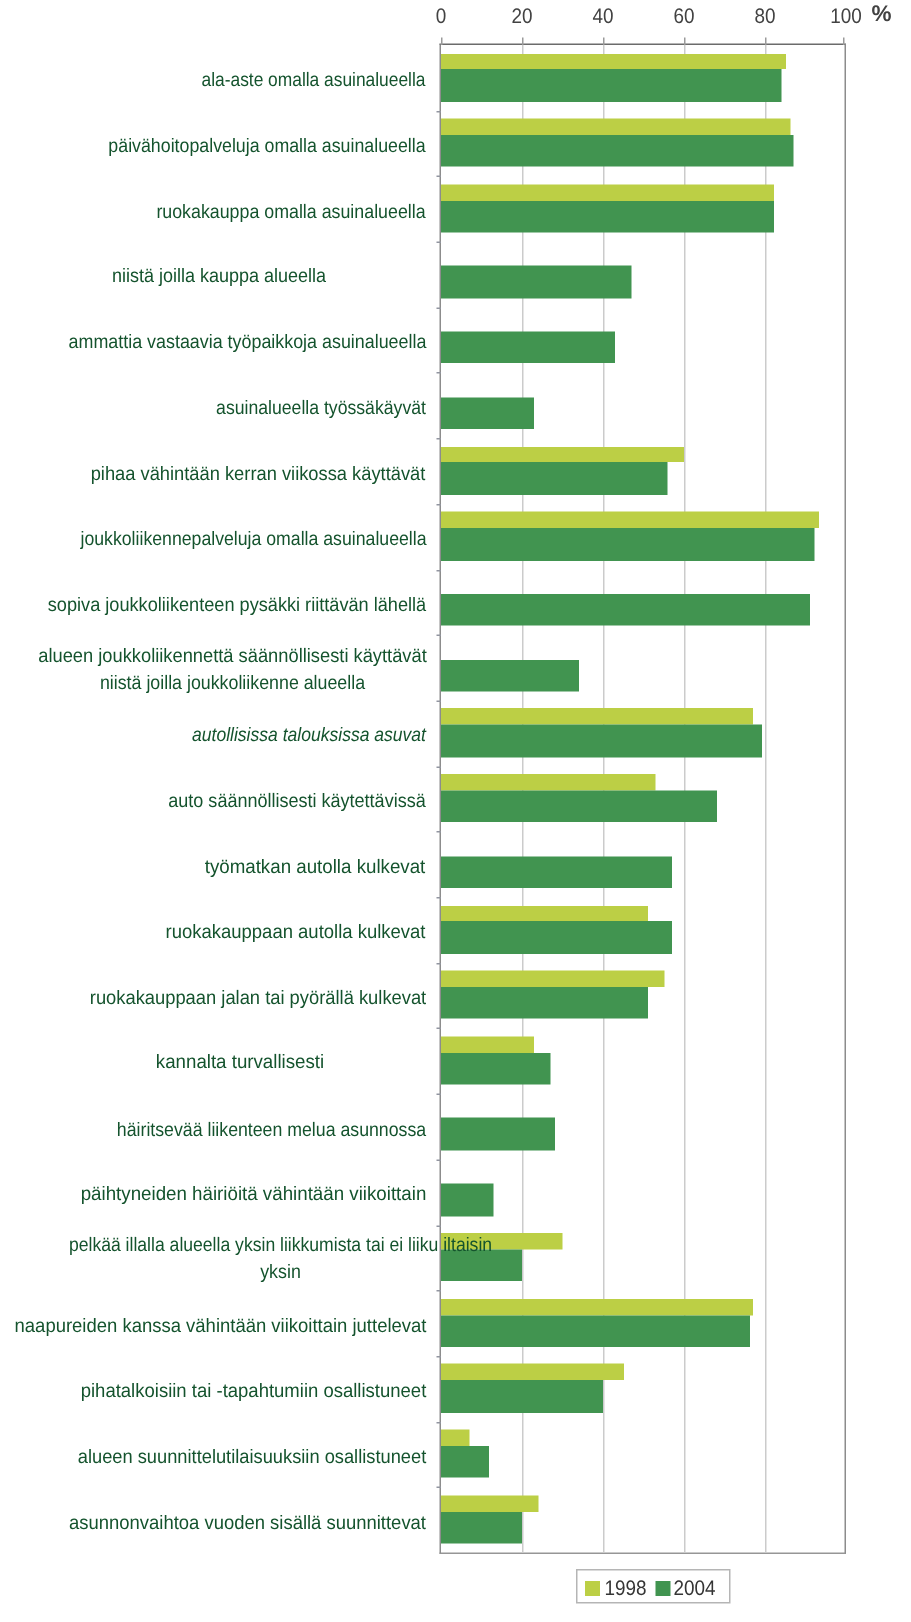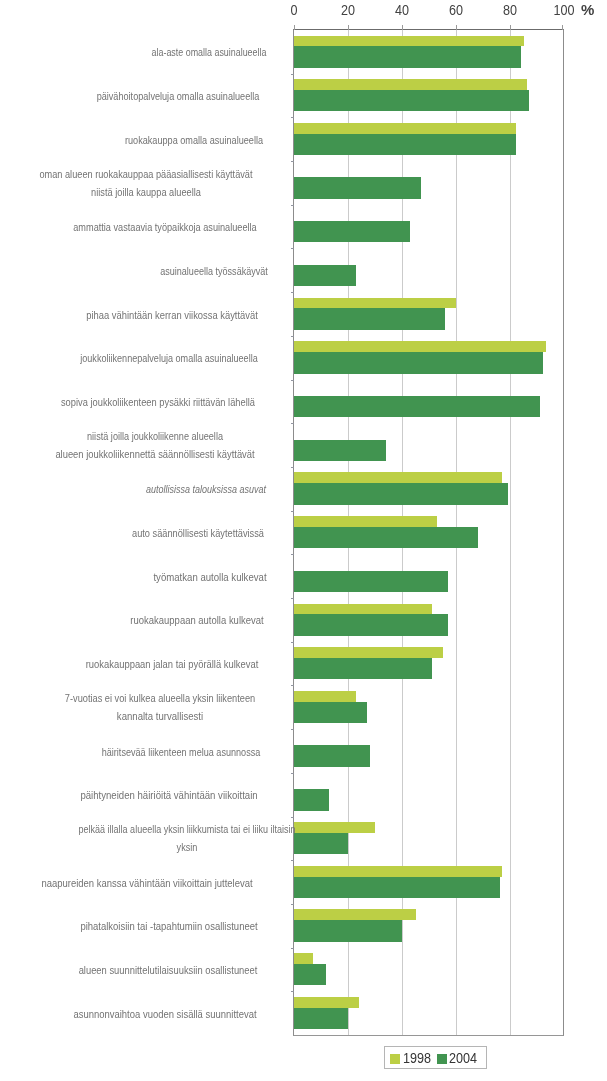--- a/index.html
+++ b/index.html
@@ -26,22 +26,22 @@
   .xtick{position:absolute;top:-5px;width:1px;height:5px;background:#9a9a9a;}
 
   
   .bar{position:absolute;left:0;}
   .bar.y98{background:#bccf45;}
   .bar.y04{background:#419450;}
 
   
   .catlabel{position:absolute;left:0;width:284px;
             display:flex;align-items:center;justify-content:flex-end;}
-  .catlabel .lbl{display:block;font-size:10px;line-height:18px;
-            color:#737373;position:relative;}
+  .catlabel .lbl{display:block;font-size:13px;line-height:18px;
+            color:#14532d;position:relative;}
   .lbl-row{display:block;height:18px;position:relative;}
   .lbl-line{display:inline-block;white-space:nowrap;position:absolute;
             left:50%;top:0;}
 
   
   #legend{position:absolute;left:384px;top:1046px;width:103px;height:23px;
           box-sizing:border-box;border:1px solid #b5b5b5;background:#fff;}
   .legitem{position:absolute;top:0;height:21px;}
   .swatch{position:absolute;top:7px;width:10px;height:10px;}
   .legtext{position:absolute;top:3px;font-size:14px;line-height:16px;
@@ -158,23 +158,20 @@
       <div class="catlabel" style="top: 117.391px; height: 43.6957px;">
         <span class="lbl" style="top: 1.6px; width: 179.5px;">
           <span class="lbl-row">
             <span class="lbl-line" style="transform: translateX(-50%) scaleX(0.91305); transform-origin: 50% 50%;">ruokakauppa omalla asuinalueella</span>
           </span>
         </span>
       </div>
       <div class="catlabel" style="top: 161.087px; height: 43.6957px;">
         <span class="lbl" style="top: 0.8px; width: 277px;">
           <span class="lbl-row">
-            <span class="lbl-line" style="transform: translateX(-50%) scaleX(0.919121); transform-origin: 50% 50%;">oman alueen ruokakauppaa pääasiallisesti käyttävät</span>
-          </span>
-          <span class="lbl-row">
             <span class="lbl-line" style="transform: translateX(-50%) scaleX(0.923245); transform-origin: 50% 50%;">niistä joilla kauppa alueella</span>
           </span>
         </span>
       </div>
       <div class="catlabel" style="top: 204.783px; height: 43.6957px;">
         <span class="lbl" style="top: 1.6px; width: 238.5px;">
           <span class="lbl-row">
             <span class="lbl-line" style="transform: translateX(-50%) scaleX(0.916757); transform-origin: 50% 50%;">ammattia vastaavia työpaikkoja asuinalueella</span>
           </span>
         </span>
@@ -203,24 +200,24 @@
       <div class="catlabel" style="top: 379.565px; height: 43.6957px;">
         <span class="lbl" style="top: 1.6px; width: 252.3px;">
           <span class="lbl-row">
             <span class="lbl-line" style="transform: translateX(-50%) scaleX(0.93105); transform-origin: 50% 50%;">sopiva joukkoliikenteen pysäkki riittävän lähellä</span>
           </span>
         </span>
       </div>
       <div class="catlabel" style="top: 423.261px; height: 43.6957px;">
         <span class="lbl" style="top: 0.8px; width: 259px;">
           <span class="lbl-row">
+            <span class="lbl-line" style="transform: translateX(-50%) scaleX(0.938193); transform-origin: 50% 50%;">alueen joukkoliikennettä säännöllisesti käyttävät</span>
+          </span>
+          <span class="lbl-row">
             <span class="lbl-line" style="transform: translateX(-50%) scaleX(0.912811); transform-origin: 50% 50%;">niistä joilla joukkoliikenne alueella</span>
-          </span>
-          <span class="lbl-row">
-            <span class="lbl-line" style="transform: translateX(-50%) scaleX(0.938193); transform-origin: 50% 50%;">alueen joukkoliikennettä säännöllisesti käyttävät</span>
           </span>
         </span>
       </div>
       <div class="catlabel" style="top: 466.957px; height: 43.6957px;">
         <span class="lbl" style="top: 1.6px; width: 156px; font-style: italic;">
           <span class="lbl-row">
             <span class="lbl-line" style="transform: translateX(-50%) scaleX(0.89954); transform-origin: 50% 50%;">autollisissa talouksissa asuvat</span>
           </span>
         </span>
       </div>
@@ -247,23 +244,20 @@
       </div>
       <div class="catlabel" style="top: 641.739px; height: 43.6957px;">
         <span class="lbl" style="top: 1.6px; width: 224.3px;">
           <span class="lbl-row">
             <span class="lbl-line" style="transform: translateX(-50%) scaleX(0.940461); transform-origin: 50% 50%;">ruokakauppaan jalan tai pyörällä kulkevat</span>
           </span>
         </span>
       </div>
       <div class="catlabel" style="top: 685.435px; height: 43.6957px;">
         <span class="lbl" style="top: 0.8px; width: 247.5px;">
-          <span class="lbl-row">
-            <span class="lbl-line" style="transform: translateX(-50%) scaleX(0.923185); transform-origin: 50% 50%;">7-vuotias ei voi kulkea alueella yksin liikenteen</span>
-          </span>
           <span class="lbl-row">
             <span class="lbl-line" style="transform: translateX(-50%) scaleX(0.958462); transform-origin: 50% 50%;">kannalta turvallisesti</span>
           </span>
         </span>
       </div>
       <div class="catlabel" style="top: 729.13px; height: 43.6957px;">
         <span class="lbl" style="top: 1.6px; width: 206.2px;">
           <span class="lbl-row">
             <span class="lbl-line" style="transform: translateX(-50%) scaleX(0.908683); transform-origin: 50% 50%;">häiritsevää liikenteen melua asunnossa</span>
           </span>

